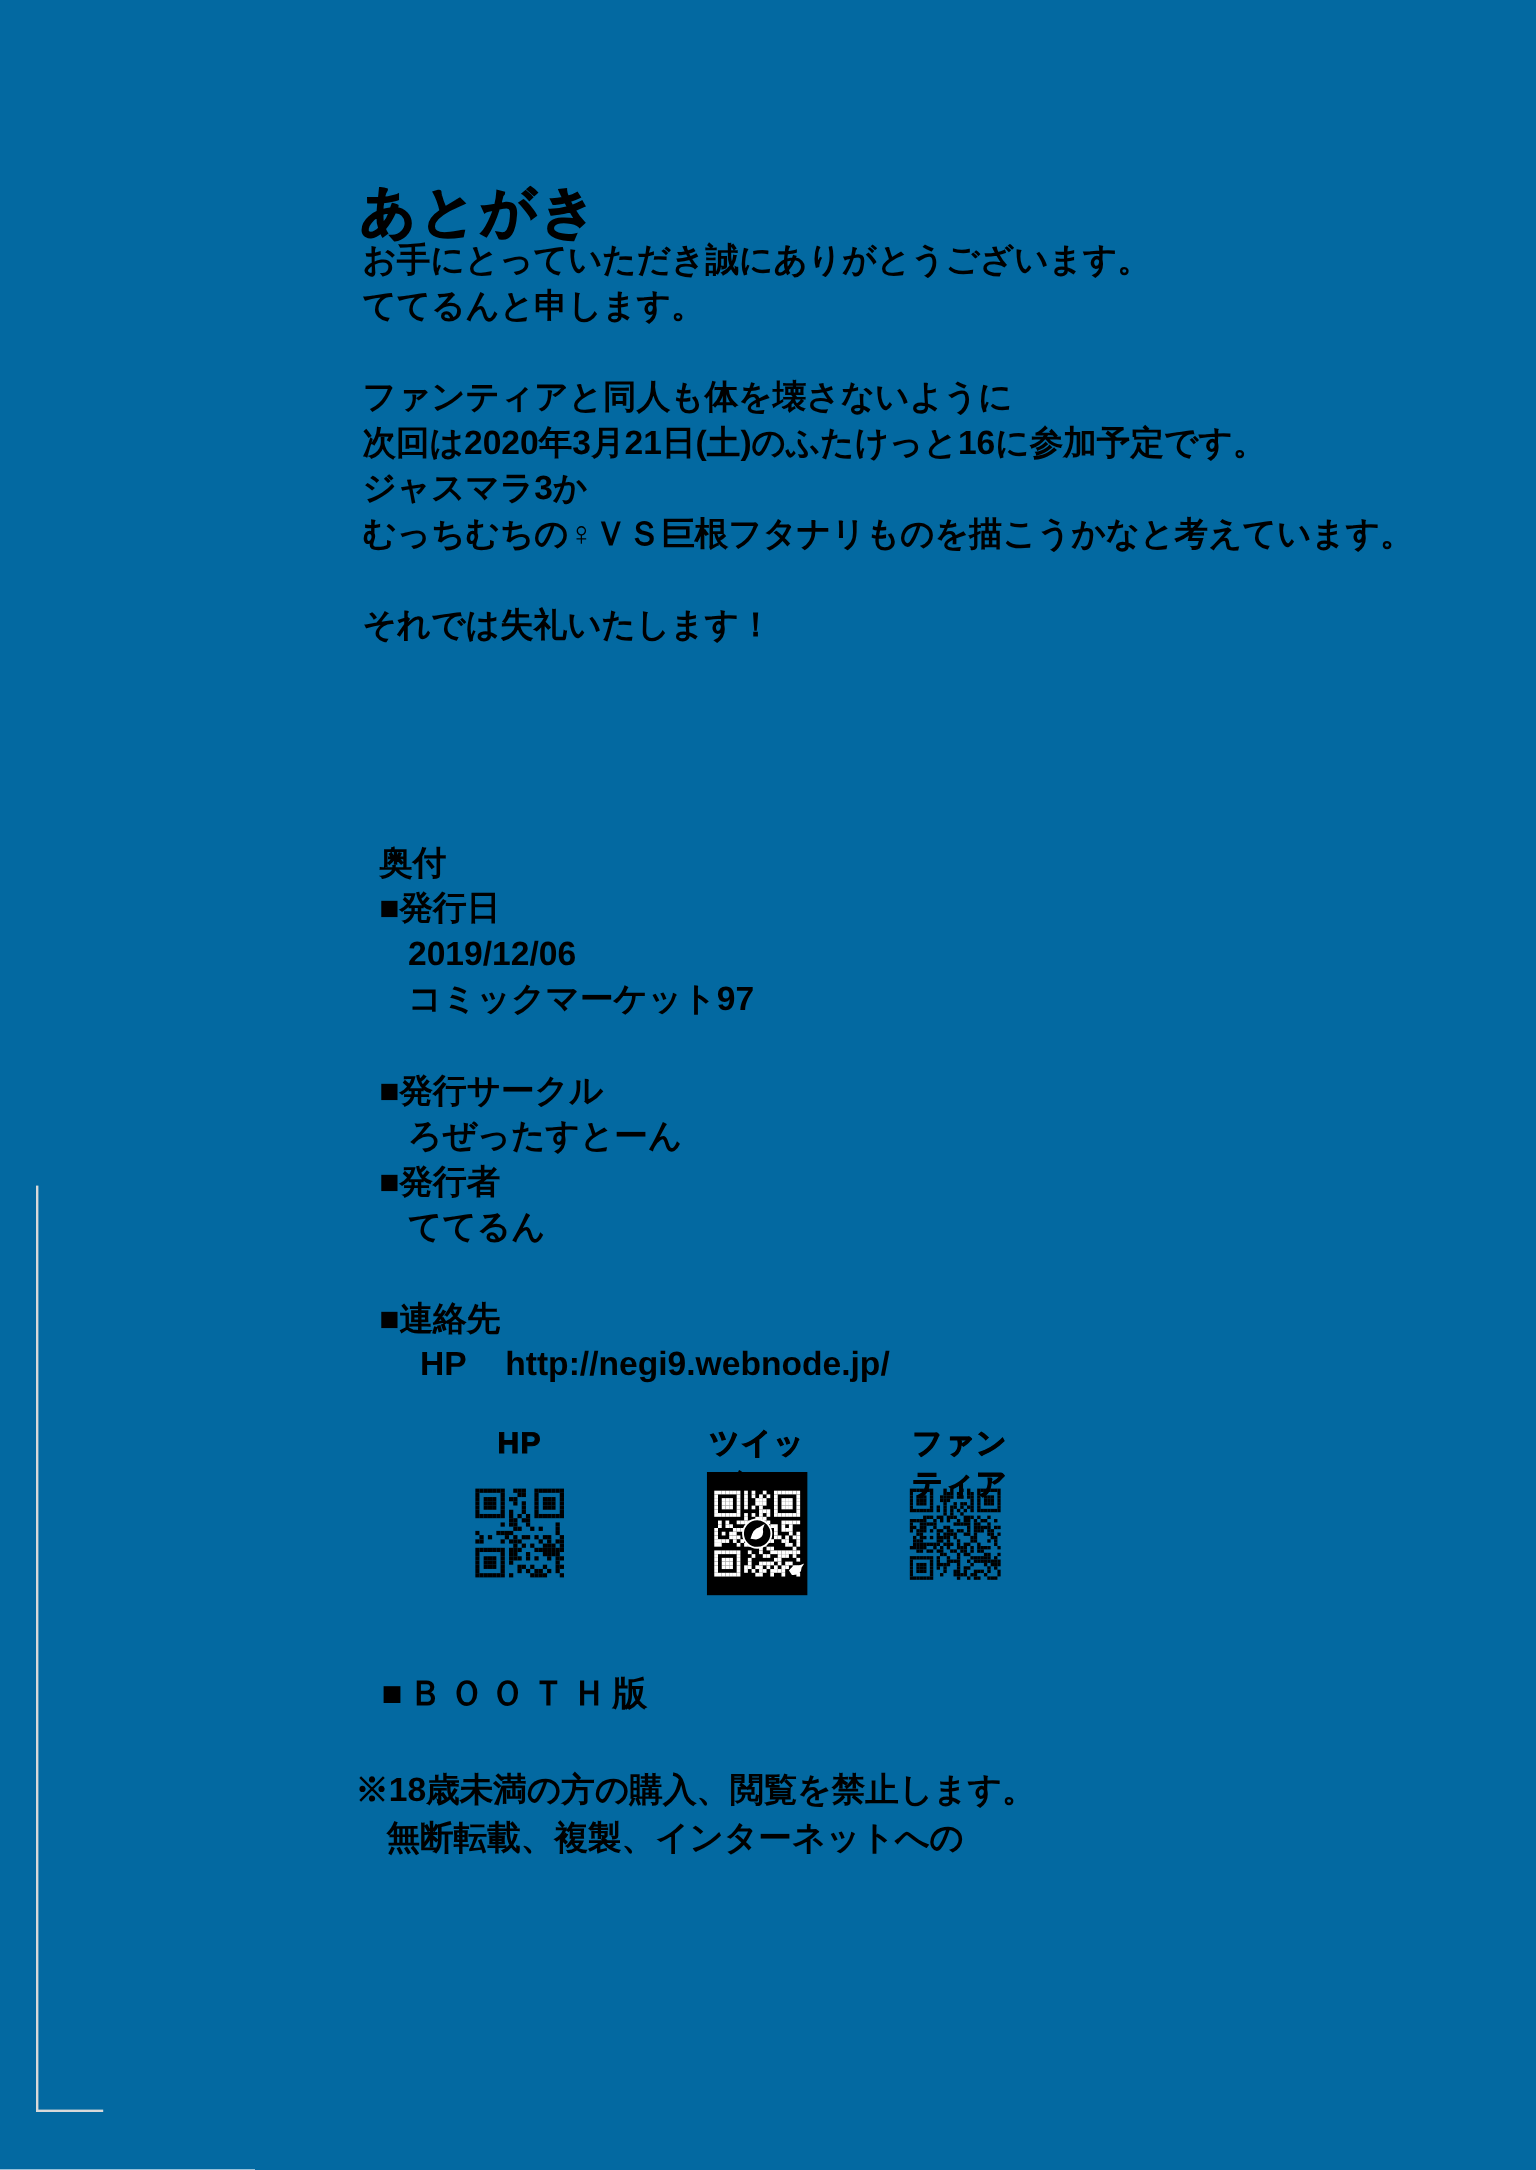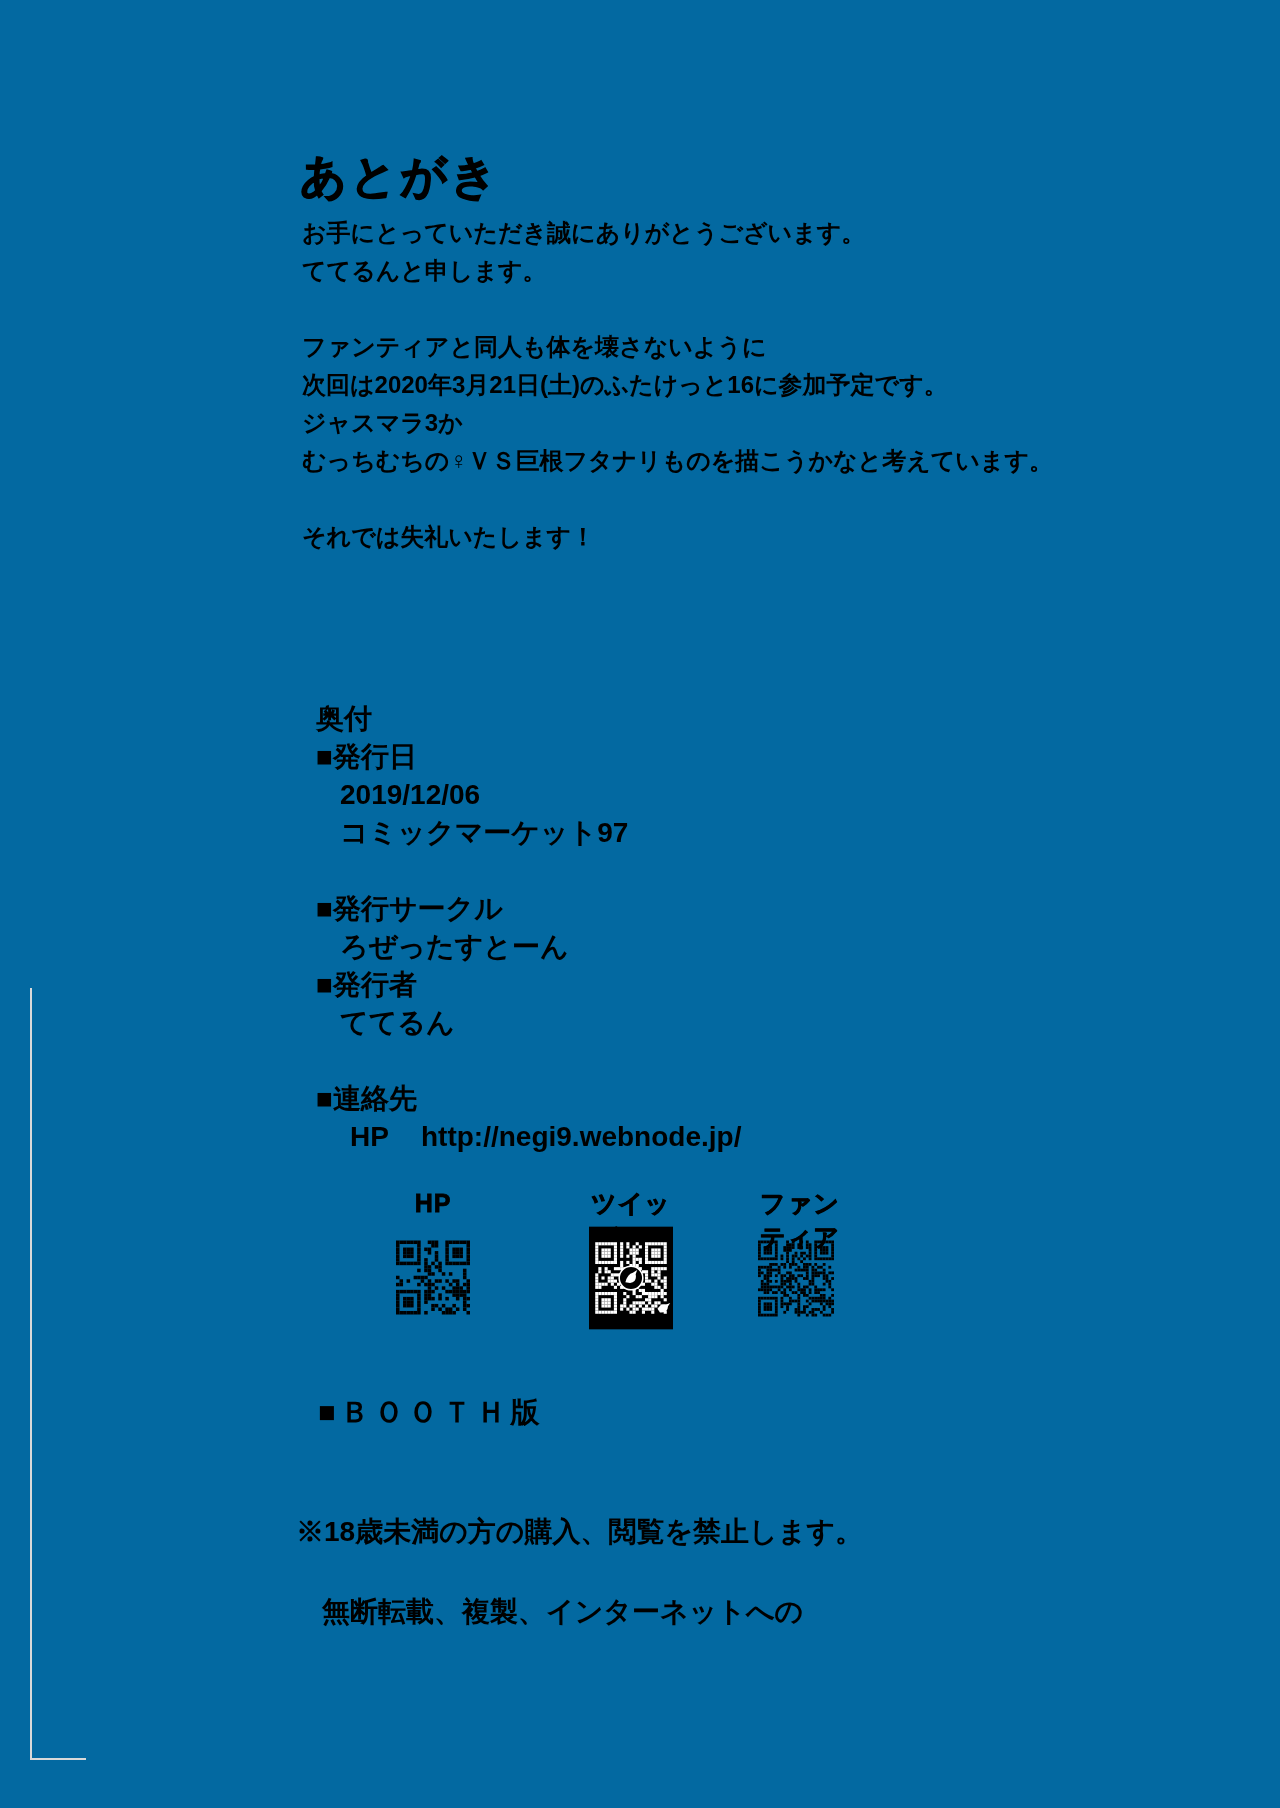--- a/index.html
+++ b/index.html
@@ -11,21 +11,21 @@
     font-family:"Liberation Sans",sans-serif;
     font-weight:bold;
     overflow:hidden;
   }
   .title{
     position:absolute;left:300px;top:148px;
     font-size:46px;line-height:56px;
     letter-spacing:3px;
     -webkit-text-stroke:1.2px currentColor;
   }
-  .body-block{position:absolute;left:302px;top:214px;font-size:24px;}
+  .body-block{position:absolute;left:302px;top:198px;font-size:28px;}
   .body-block .tline{height:38px;line-height:38px;white-space:pre;}
   .colophon{position:absolute;left:316px;top:700px;font-size:28px;}
   .colophon .tline{height:38px;line-height:38px;white-space:pre;}
   .indent{padding-left:24px;}
   .contact-line{display:flex;}
   .contact-label{display:inline-block;width:105px;padding-left:34px;box-sizing:border-box;}
   .qr-label{
     position:absolute;top:1186px;height:34px;line-height:34px;
     font-size:25px;text-align:center;letter-spacing:1px;
     -webkit-text-stroke:0.8px currentColor;
@@ -35,21 +35,21 @@
   .qr-label.l3{left:754px;width:92px;}
   svg.qr{position:absolute;display:block;}
   svg.qr.q1{left:396px;top:1240px;width:74px;height:75px;}
   svg.qr.q2{left:589px;top:1225px;width:84px;height:106px;}
   svg.qr.q3{left:758px;top:1238px;width:76px;height:81px;}
   .booth{
     position:absolute;left:318px;top:1392px;
     font-size:29px;height:40px;line-height:40px;letter-spacing:5px;
   }
   .warning{position:absolute;left:296px;top:1472px;font-size:28px;}
-  .warning .tline{height:40px;line-height:40px;white-space:pre;margin-top:40px;}
+  .warning .tline{height:40px;line-height:40px;white-space:pre;}
   .warning .cont{padding-left:26px;}
   .scan-edge{position:absolute;background:#d9d9d9;}
   .scan-edge.v{left:30px;top:988px;width:2px;height:772px;}
   .scan-edge.h{left:30px;top:1758px;width:56px;height:2px;}
 </style>
 </head>
 <body>
 
 <div class="page">
 

